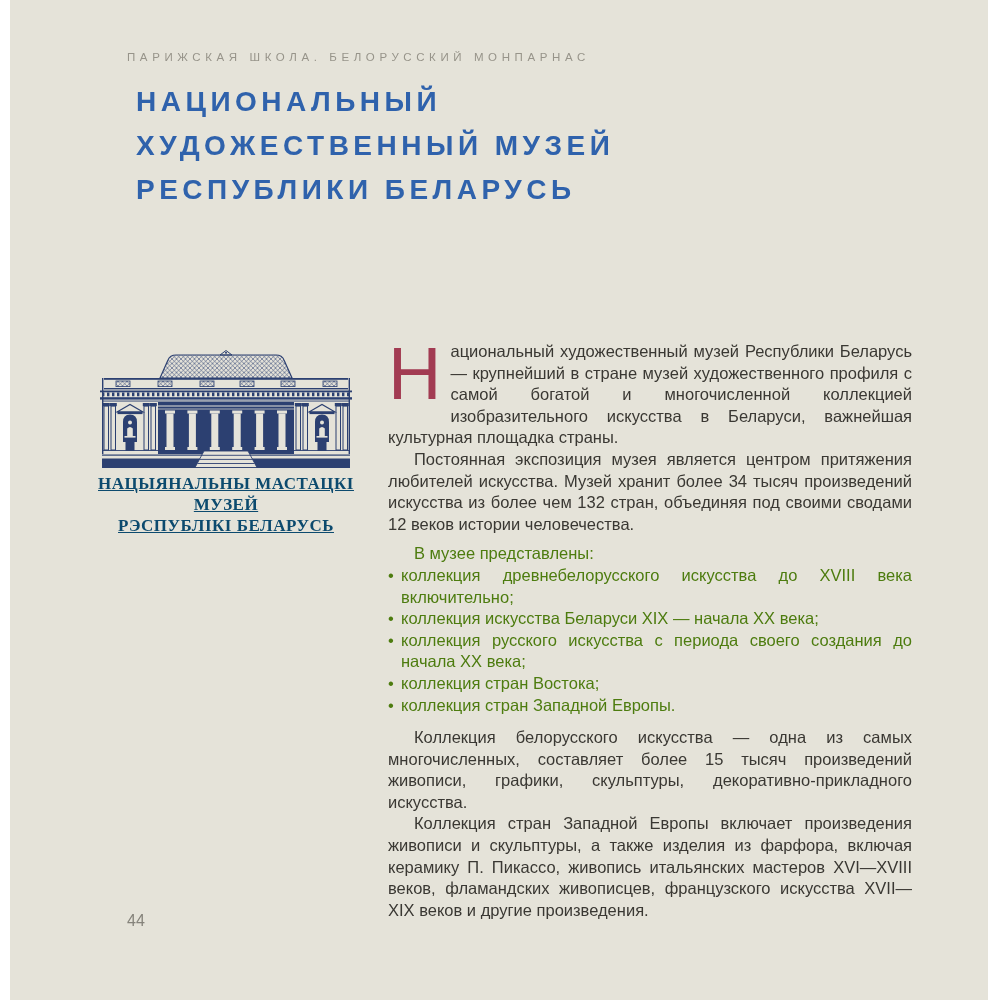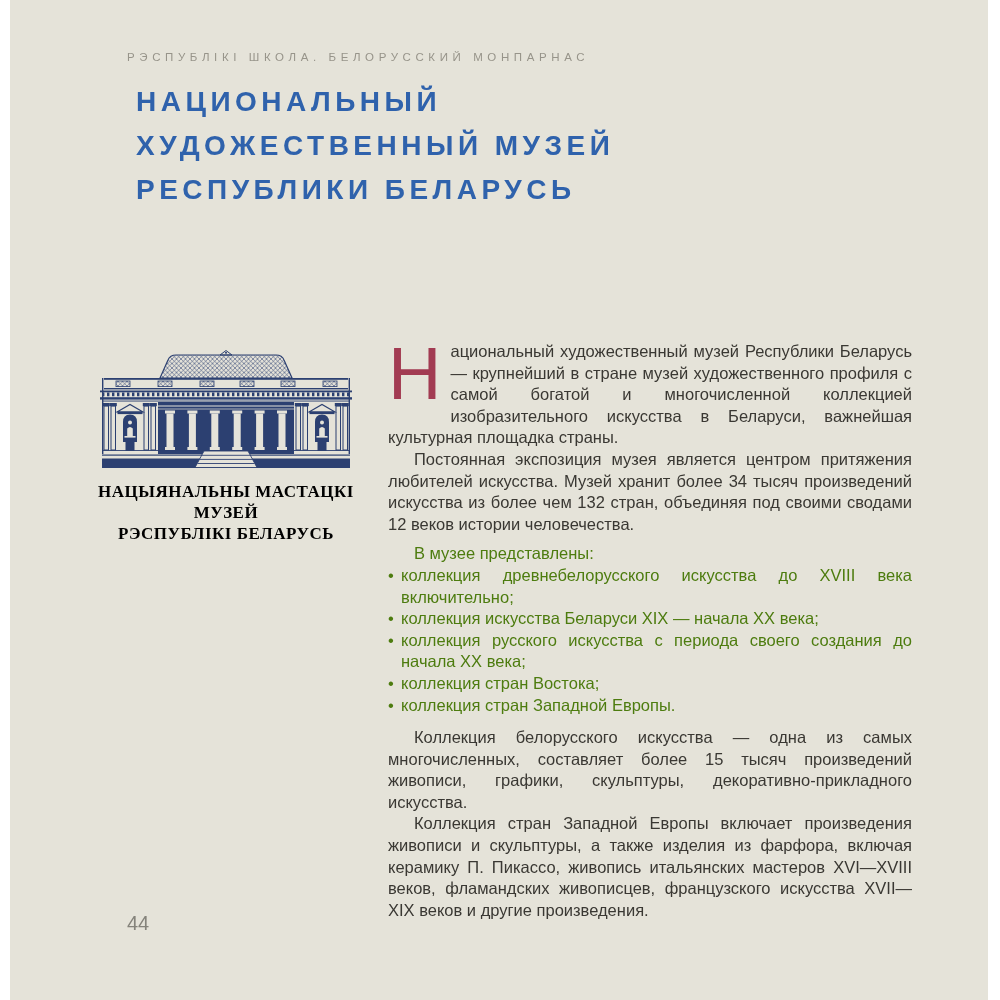--- a/index.html
+++ b/index.html
@@ -19,24 +19,24 @@
   .title{
     position:absolute;left:126px;top:80px;
     font-size:28px;font-weight:bold;color:#2f62ac;
     letter-spacing:4.5px;line-height:44px;white-space:nowrap;
   }
   .figure{
     position:absolute;left:60px;top:350px;width:312px;text-align:center;
   }
   .figure svg{display:block;margin:0 auto;}
   .figure-caption{
-    margin-top:9px;
+    margin-top:1px;
     font-family:"Liberation Serif",serif;
     font-weight:bold;font-size:17px;line-height:21px;
-    color:#000000;letter-spacing:0.5px;
+    color:#0c4a6e;letter-spacing:0.5px;text-decoration:underline;
   }
   .article{
     position:absolute;left:378px;top:341px;width:524px;
     font-size:16.5px;line-height:21.6px;color:#3a3833;
     text-align:justify;
   }
   .article p{margin:0;text-indent:26px;}
   .article p.lead{text-indent:0;}
   .dropcap{
     float:left;color:#a23b52;
@@ -47,29 +47,29 @@
   .list-intro{text-indent:26px;margin:0;}
   ul.collections{list-style:none;margin:0;padding:0;}
   ul.collections li{
     position:relative;padding-left:13px;margin:0;text-align:justify;
   }
   ul.collections li::before{
     content:"\2022";position:absolute;left:0;top:0;
   }
   .page-number{
     position:absolute;left:117px;top:912px;
-    font-size:20px;color:#85837b;
+    font-size:16px;color:#85837b;
   }
 </style>
 </head>
 <body>
 
 <div class="page">
 
-  <div class="kicker">РЭСПУБЛІКІ ШКОЛА. БЕЛОРУССКИЙ МОНПАРНАС</div>
+  <div class="kicker">ПАРИЖСКАЯ ШКОЛА. БЕЛОРУССКИЙ МОНПАРНАС</div>
 
   <div class="title">
     <div>НАЦИОНАЛЬНЫЙ</div>
     <div>ХУДОЖЕСТВЕННЫЙ МУЗЕЙ</div>
     <div>РЕСПУБЛИКИ БЕЛАРУСЬ</div>
   </div>
 
   <div class="figure">
     <svg width="252" height="122" viewBox="0 0 252 122">
       <defs>

